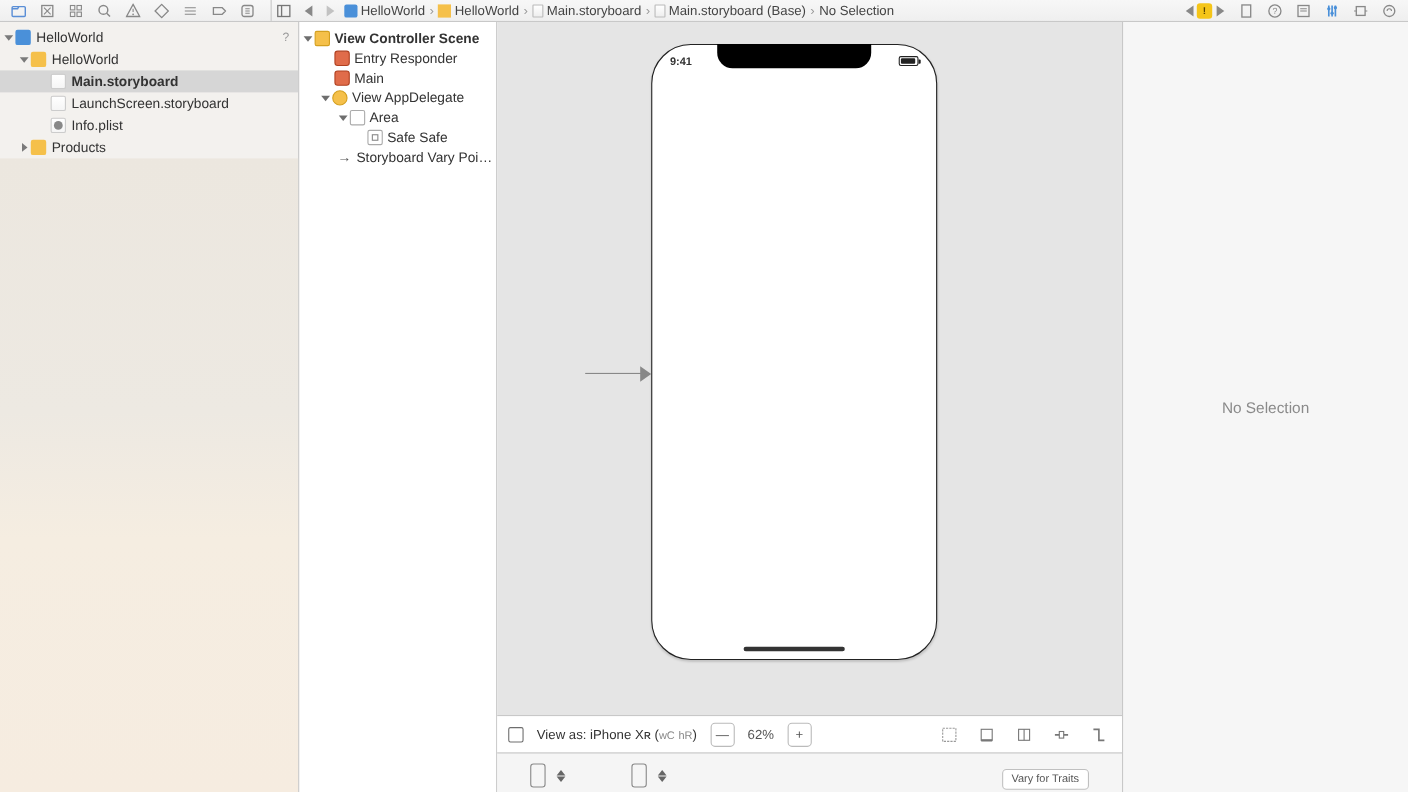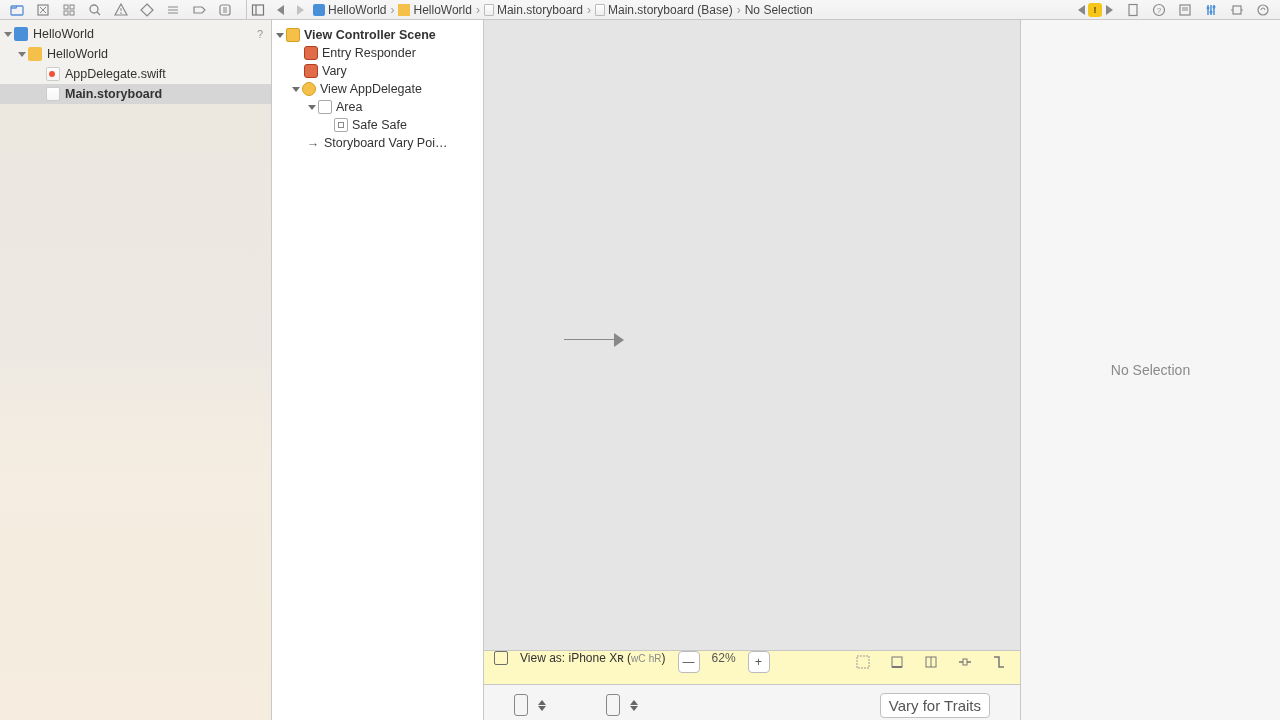--- a/index.html
+++ b/index.html
@@ -20,21 +20,21 @@
 .ci-blue { background: #4a90d9; border-radius: 2px; }
 .ci-file { background: linear-gradient(#fff,#eee); border:1px solid #bbb; border-radius:1px; width:10px; height:12px; position:relative; }
 .nav-triangle { width:0; height:0; border-top:5px solid transparent; border-bottom:5px solid transparent; }
 .nav-triangle.left { border-right:7px solid #888; }
 .nav-triangle.right { border-left:7px solid #888; }
 .warn-badge { width:14px; height:14px; background:#f5c518; border-radius:3px; display:inline-flex; align-items:center; justify-content:center; font-size:9px; font-weight:bold; color:#5a4500;}
 
 
 .cols { display: flex; flex: 1 1 auto; height: calc(100% - 20px); }
 .navigator { width: 272px; background: #f3f1ee; border-right: 1px solid #c8c8c8; position: relative; display:flex; flex-direction:column;}
-.outline { width: 212px; background: #fff; border-right: 1px solid #c8c8c8; }
+.outline { width: 180px; background: #fff; border-right: 1px solid #c8c8c8; }
 .canvas-area { flex: 1 1 auto; position: relative; background: #e5e5e5; display:flex; flex-direction:column; }
 .inspector { width: 260px; background: #f6f6f6; border-left: 1px solid #c8c8c8; display:flex; align-items:center; justify-content:center; }
 .inspector-text { color:#8a8a8a; font-size:14px; }
 
 
 .nav-tree { padding-top: 4px; font-size: 12.5px; }
 .nav-row { display: flex; align-items: center; height: 20px; padding-right: 8px; }
 .nav-row.selected { background: #d6d6d6; }
 .disclosure { width: 0; height: 0; border-left: 5px solid #7a7a7a; border-top: 4px solid transparent; border-bottom: 4px solid transparent; margin-right: 3px; transform-origin: 40% 50%; }
 .disclosure.open { transform: rotate(90deg); }
@@ -75,37 +75,37 @@
 .entry-arrow .head { position:absolute; right:0; top:3px; width:0; height:0; border-left:10px solid #888; border-top:7px solid transparent; border-bottom:7px solid transparent; }
 .phone { position:absolute; left: 140px; top: 20px; width: 260px; height: 560px; background:#fff; border:1.5px solid #222; border-radius: 36px; box-shadow: 0 1px 2px rgba(0,0,0,.15); }
 .phone .notch { position:absolute; left:50%; transform:translateX(-50%); top:-1px; width:140px; height:22px; background:#000; border-radius: 0 0 14px 14px; }
 .phone .status { position:absolute; top:10px; left:0; right:0; display:flex; justify-content:space-between; padding:0 16px; font-size:10px; font-weight:600;}
 .phone .home-ind { position:absolute; bottom:7px; left:50%; transform:translateX(-50%); width:92px; height:4px; background:#333; border-radius:3px; }
 .phone .battery { width:18px; height:9px; border:1px solid #222; border-radius:2px; position:relative;}
 .phone .battery:after { content:""; position:absolute; right:-3px; top:2px; width:2px; height:4px; background:#222; border-radius:0 1px 1px 0;}
 .phone .battery:before { content:""; position:absolute; left:1px; top:1px; bottom:1px; width:13px; background:#222; border-radius:1px;}
 
 
-.canvas-bar { height: 34px; border-top:1px solid #c8c8c8; background:#fef9c3; display:flex; align-items:flex-start; padding:0 10px; gap:12px; }
+.canvas-bar { height: 34px; border-top:1px solid #c8c8c8; background:#ffffff; display:flex; align-items:center; padding:0 10px; gap:12px; }
 .canvas-bar .square { width:14px; height:14px; border:1.5px solid #6e6e6e; border-radius:2px; }
 .canvas-bar .viewas { color:#333; }
 .canvas-bar .viewas .sub { font-size:10px; color:#888; }
 .canvas-bar .zbtn { width:22px; height:22px; border:1px solid #bbb; border-radius:4px; background:#fff; display:flex; align-items:center; justify-content:center; color:#555;}
 .canvas-bar .zoom { color:#555; }
 .canvas-bar .spacer-flex { flex:1; }
 .canvas-bar .rbtn { width:22px; height:22px; display:flex; align-items:center; justify-content:center; color:#6e6e6e; }
 
 .canvas-bottom2 { height: 36px; border-top:1px solid #c8c8c8; background:#f5f5f5; display:flex; align-items:flex-end; padding:0 30px 0 30px; gap:60px; }
 .dev-sel { display:flex; align-items:center; gap:10px; padding-bottom:4px;}
 .dev-outline { width:14px; height:22px; border:1.5px solid #888; border-radius:3px; }
 .stepper { display:flex; flex-direction:column; gap:1px; }
 .stepper .up, .stepper .dn { width:0; height:0; border-left:4px solid transparent; border-right:4px solid transparent;}
 .stepper .up { border-bottom:5px solid #666; }
 .stepper .dn { border-top:5px solid #666; }
-.vary { margin-left:auto; padding:3px 8px; border:1px solid #c0c0c0; border-radius:4px; background:#fff; color:#555; font-size:15px; margin-bottom:2px; white-space:nowrap; overflow:hidden;}
+.vary { margin-left:auto; padding:3px 8px; border:1px solid #c0c0c0; border-radius:4px; background:#fff; color:#555; font-size:10px; margin-bottom:2px; white-space:nowrap; overflow:hidden;}
 
 svg { display:block; }
 </style>
 </head>
 <body>
 
 <div class="app">
 
   <div class="toolbar">
     <div class="left-icons">
@@ -271,51 +271,62 @@
           <span class="file-icon folder-blue"></span>
           <span class="nav-label">HelloWorld</span>
           <span class="help">?</span>
         </div>
         <div class="nav-row">
           <span class="spacer" style="width:20px"></span>
           <span class="disclosure open"></span>
           <span class="file-icon folder-yellow"></span>
           <span class="nav-label">HelloWorld</span>
         </div>
-        <div class="nav-row">
-          <span class="spacer" style="width:46px"></span>
-          <span class="file-icon swift"></span>
-          <span class="nav-label">AppDelegate.swift</span>
-        </div>
         <div class="nav-row selected">
           <span class="spacer" style="width:46px"></span>
           <span class="file-icon sb"></span>
           <span class="nav-label bold">Main.storyboard</span>
         </div>
+        <div class="nav-row">
+          <span class="spacer" style="width:46px"></span>
+          <span class="file-icon sb"></span>
+          <span class="nav-label">LaunchScreen.storyboard</span>
+        </div>
+        <div class="nav-row">
+          <span class="spacer" style="width:46px"></span>
+          <span class="file-icon plist"></span>
+          <span class="nav-label">Info.plist</span>
+        </div>
+        <div class="nav-row">
+          <span class="spacer" style="width:20px"></span>
+          <span class="disclosure"></span>
+          <span class="file-icon folder-yellow"></span>
+          <span class="nav-label">Products</span>
+        </div>
       </div>
       <div class="nav-footer"></div>
     </div>
 
     <div class="outline">
       <div class="out-tree">
         <div class="out-row">
           <span class="spacer" style="width:6px"></span>
           <span class="disclosure open"></span>
           <span class="oi scene"></span>
           <span class="bold">View Controller Scene</span>
         </div>
         <div class="out-row">
           <span class="spacer" style="width:32px"></span>
           <span class="oi first"></span>
           <span>Entry Responder</span>
         </div>
         <div class="out-row">
           <span class="spacer" style="width:32px"></span>
           <span class="oi exit"></span>
-          <span>Vary</span>
+          <span>Main</span>
         </div>
         <div class="out-row">
           <span class="spacer" style="width:22px"></span>
           <span class="disclosure open"></span>
           <span class="oi vc"></span>
           <span>View AppDelegate</span>
         </div>
         <div class="out-row">
           <span class="spacer" style="width:38px"></span>
           <span class="disclosure open"></span>
@@ -333,20 +344,28 @@
           <span style="white-space:nowrap; overflow:hidden; text-overflow:ellipsis; max-width:130px;">Storyboard Vary Poi…</span>
         </div>
       </div>
     </div>
 
     <div class="canvas-area">
       <div class="canvas">
         <div class="entry-arrow">
           <div class="line"></div>
             <div class="head"></div>
+        </div>
+        <div class="phone">
+          <div class="notch"></div>
+          <div class="status">
+            <span>9:41</span>
+            <span class="battery"></span>
+          </div>
+          <div class="home-ind"></div>
         </div>
       </div>
       <div class="canvas-bar">
         <span class="square"></span>
         <span class="viewas">
           <span>View as: iPhone Xʀ (</span><span class="sub">wC</span> <span class="sub">hR</span><span>)</span>
         </span>
         <span class="zbtn">
             <span>—</span>
           </span>

